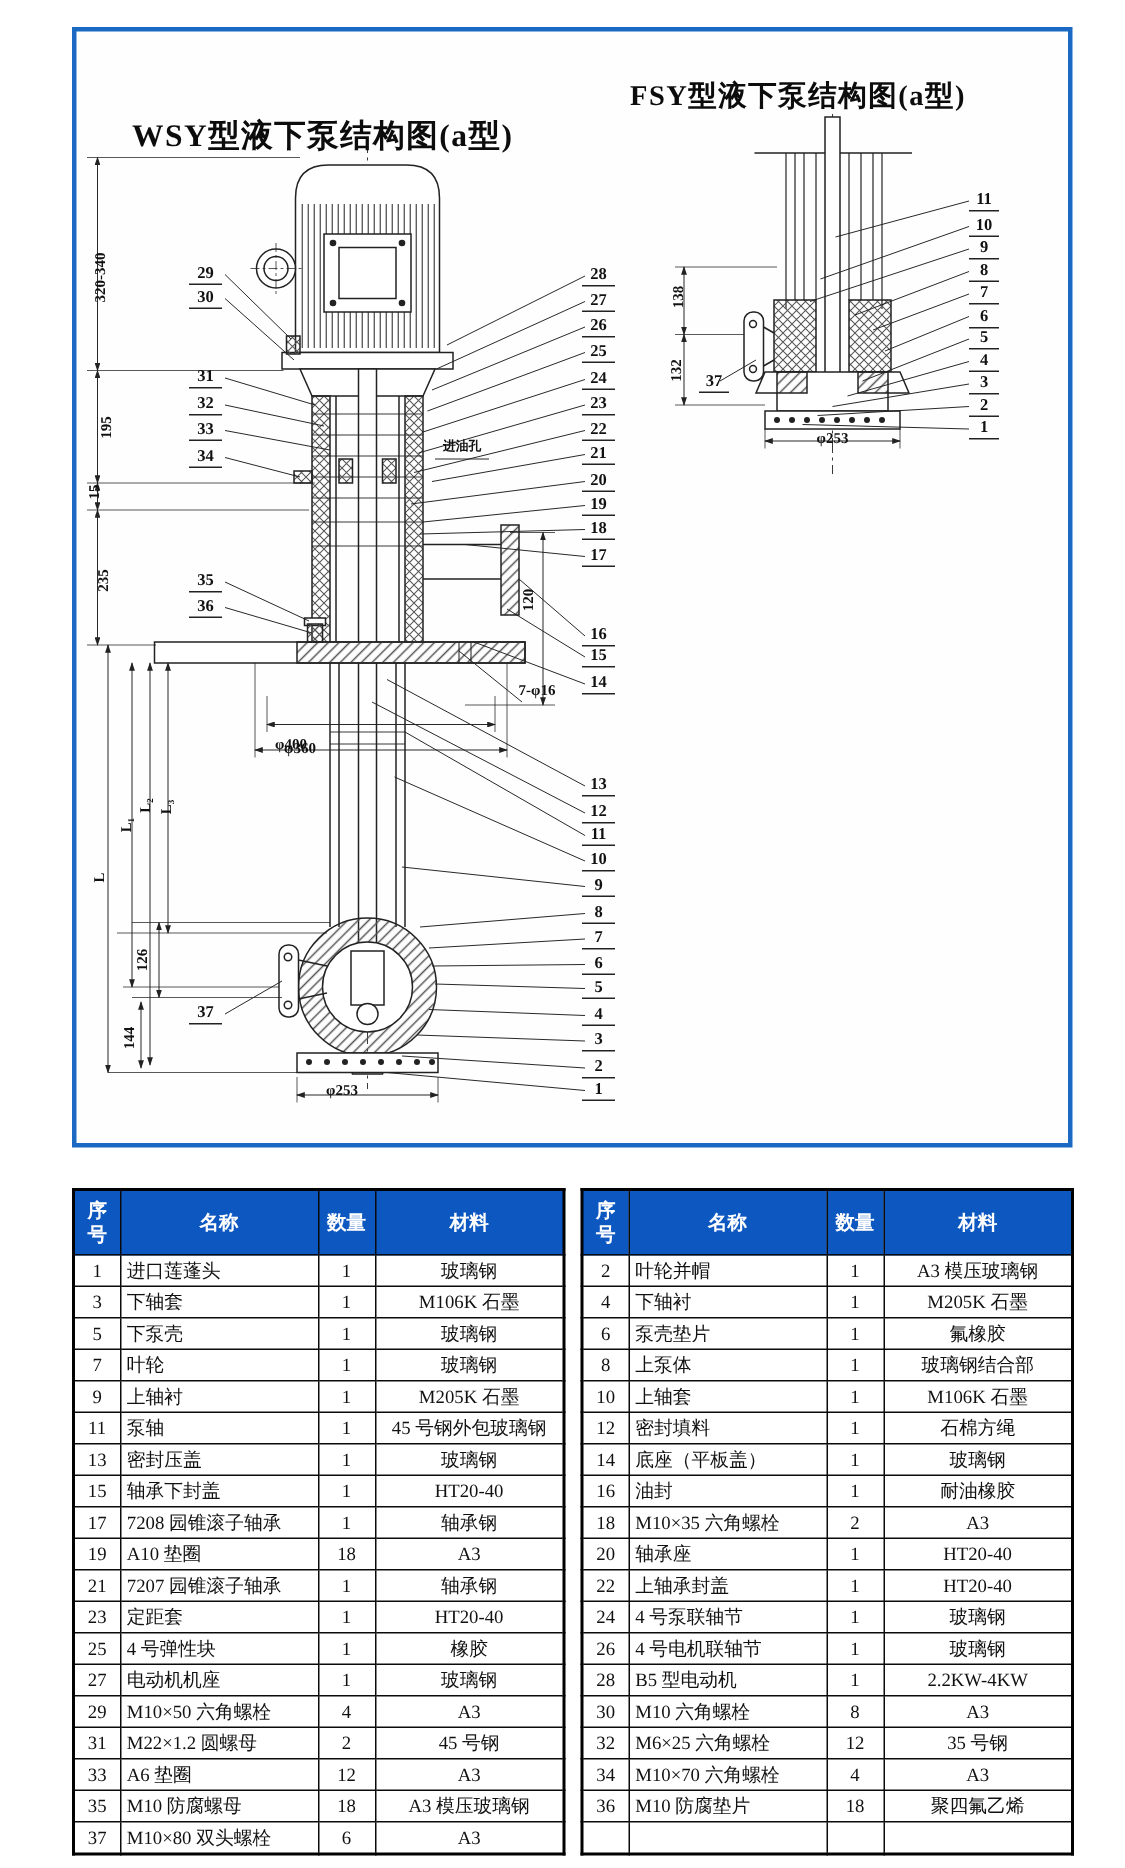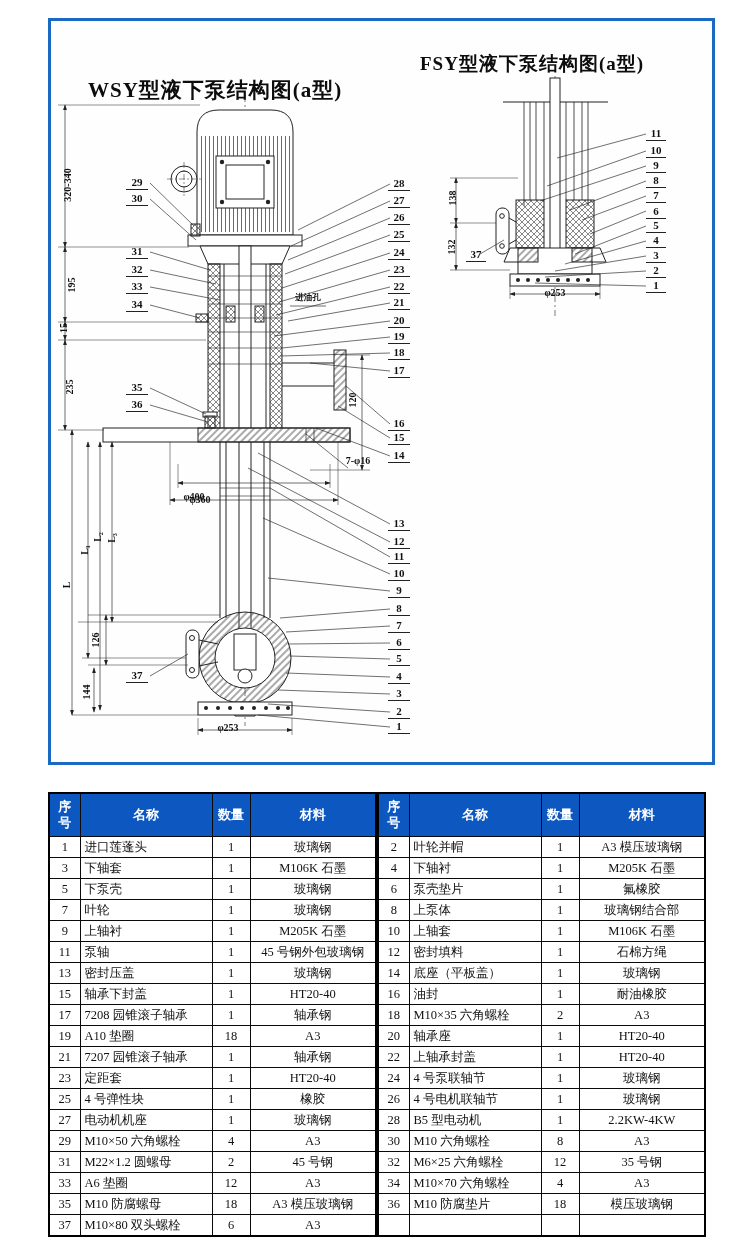--- a/index.html
+++ b/index.html
@@ -13,21 +13,21 @@
   #fsy-title{left:420px;top:51px;font-size:19px;letter-spacing:1px;text-align:center;}
   svg#draw{position:absolute;left:48px;top:18px;}
   
   .co{position:absolute;width:22px;height:13px;line-height:12px;text-align:center;
       font-size:11px;font-weight:bold;border-bottom:1.2px solid #222;}
   .lbl{position:absolute;font-size:10px;font-weight:bold;white-space:nowrap;text-align:center;}
   .dimv{position:absolute;font-size:10px;font-weight:bold;white-space:nowrap;text-align:center;
         transform:rotate(-90deg);transform-origin:center center;height:12px;line-height:12px;}
   .tiny{font-size:8.5px;}
   
-  #tables{position:absolute;left:48px;top:792px;display:flex;}
+  #tables{position:absolute;left:48px;top:792px;display:flex;gap:10px;}
   table.parts{border-collapse:collapse;table-layout:fixed;width:327px;
               border:2px solid #000;background:#fff;}
   table.parts th{background:var(--table-header-blue,#0d57c1);color:#fff;
       border:1px solid #0a0a0a;font-size:13px;font-weight:bold;height:40px;
       line-height:1.25;padding:1px 2px;}
   table.parts td{border:1px solid #0a0a0a;font-size:12.5px;height:20px;
       padding:0 4px;overflow:hidden;white-space:nowrap;}
   table.parts td:nth-child(1),table.parts td:nth-child(3),table.parts td:nth-child(4){text-align:center;}
   table.parts td:nth-child(2){text-align:left;}
 </style>
@@ -614,21 +614,21 @@
           <tr>
             <td>34</td>
             <td>M10×70 六角螺栓</td>
             <td>4</td>
             <td>A3</td>
           </tr>
           <tr>
             <td>36</td>
             <td>M10 防腐垫片</td>
             <td>18</td>
-            <td>模压玻璃钢</td>
+            <td>聚四氟乙烯</td>
           </tr>
           <tr>
             <td></td>
             <td></td>
             <td></td>
             <td></td>
           </tr>
         </tbody>
     </table>
   </div>

